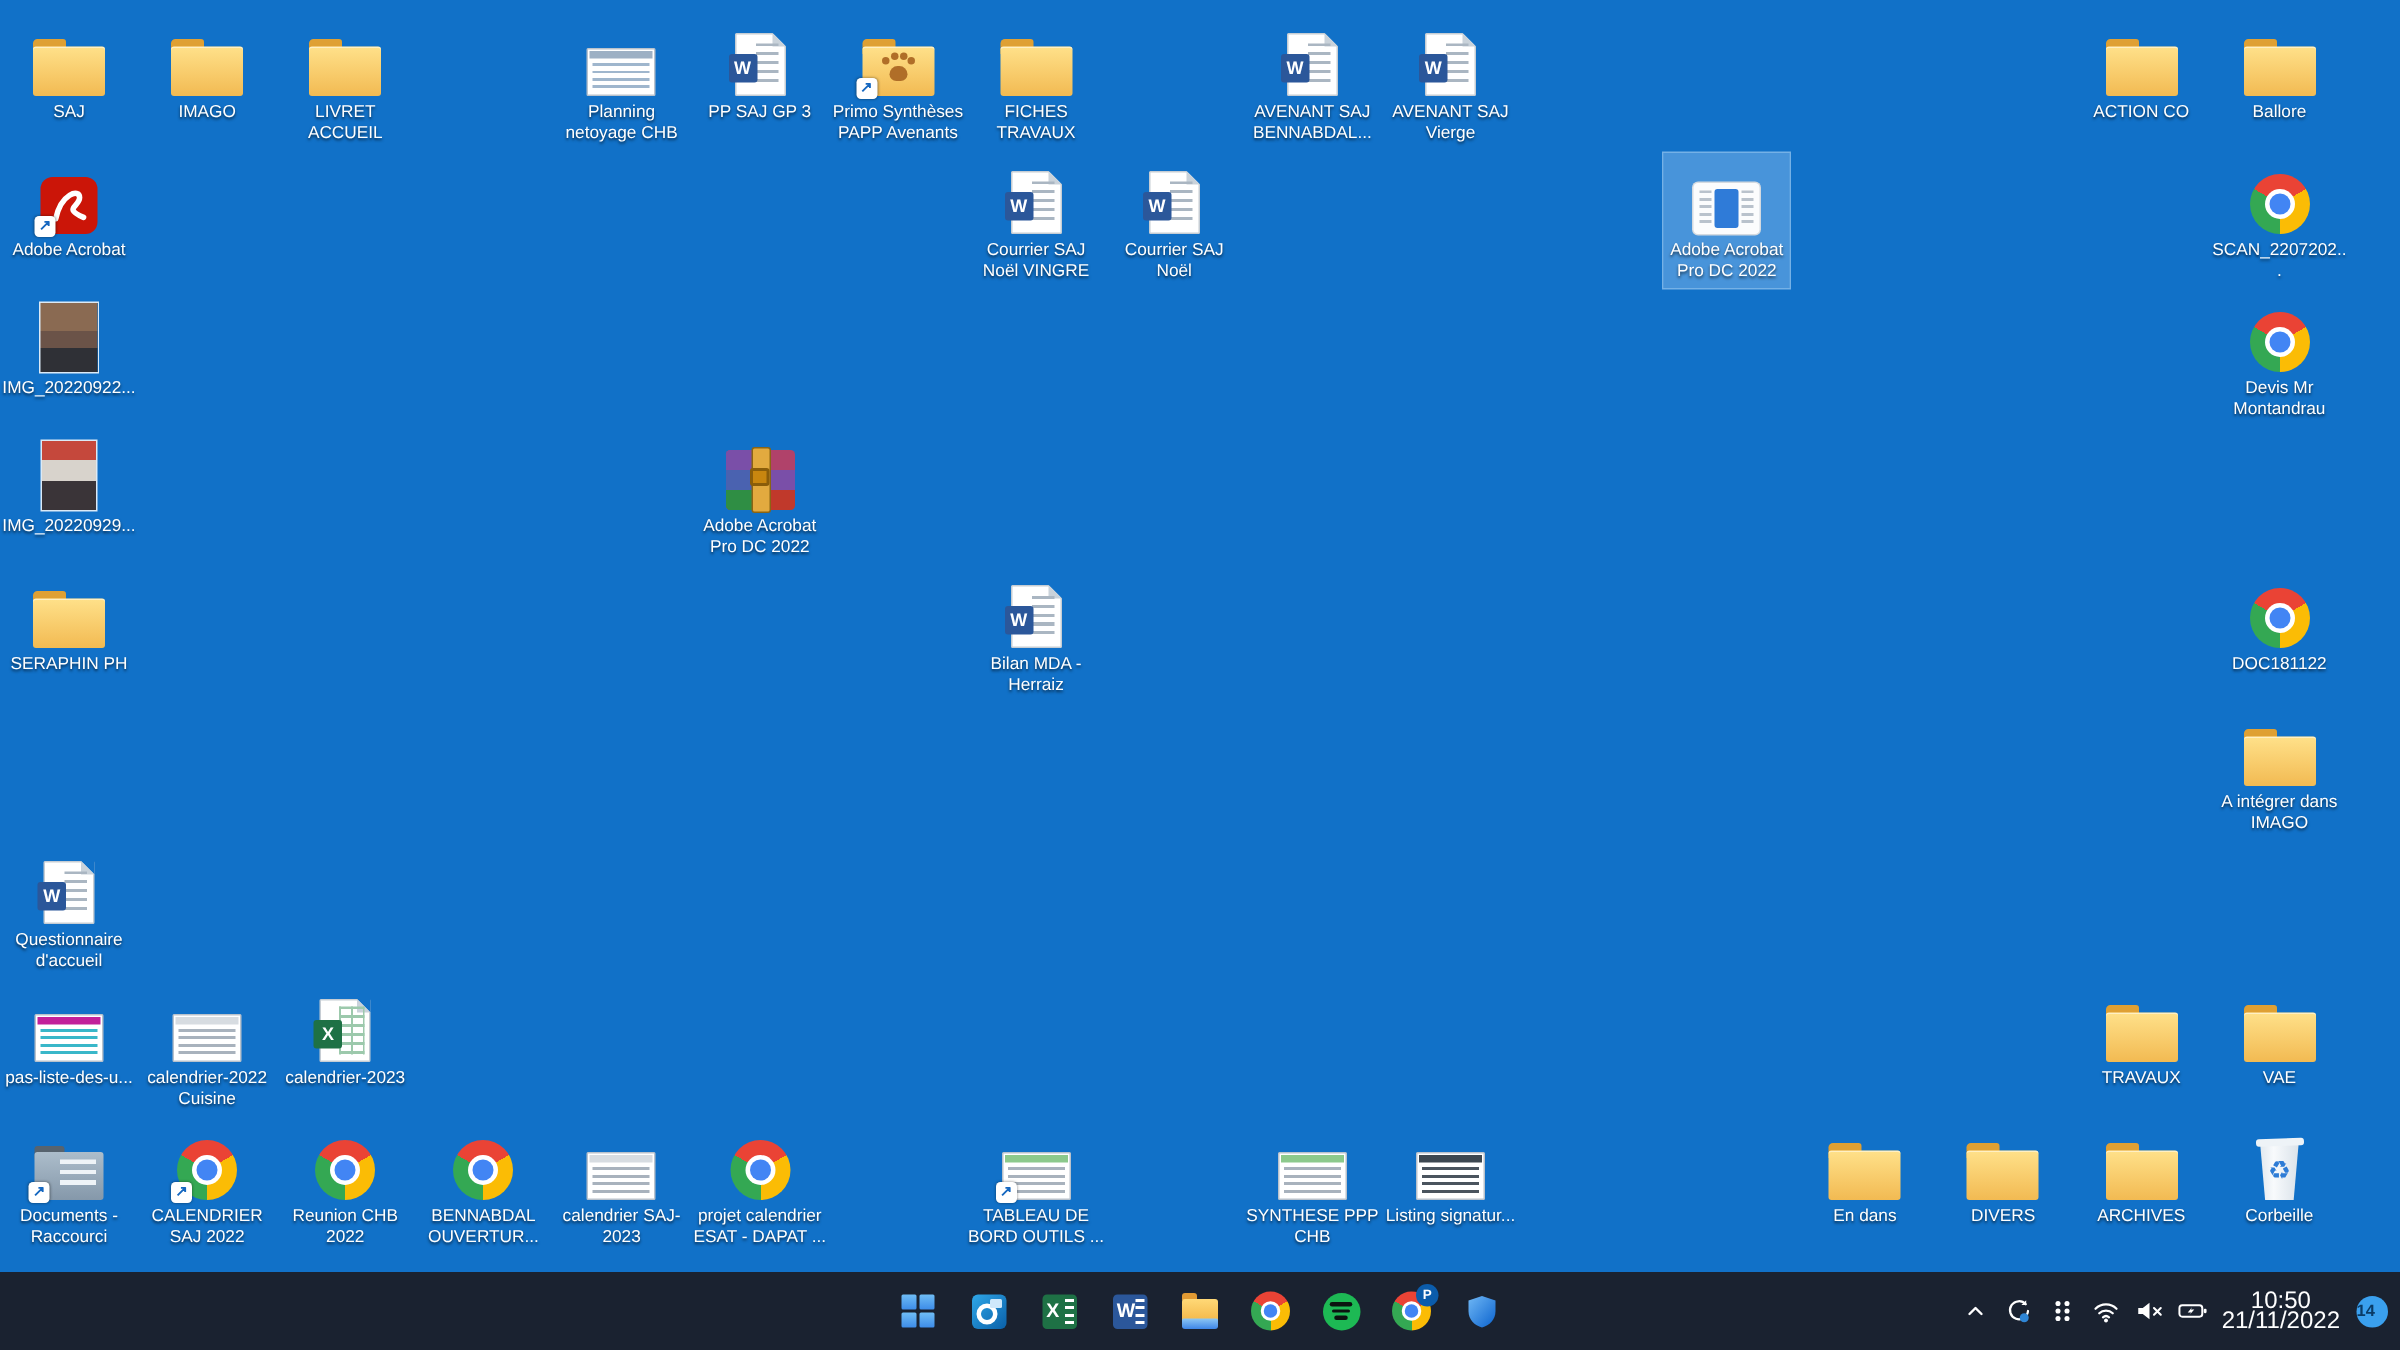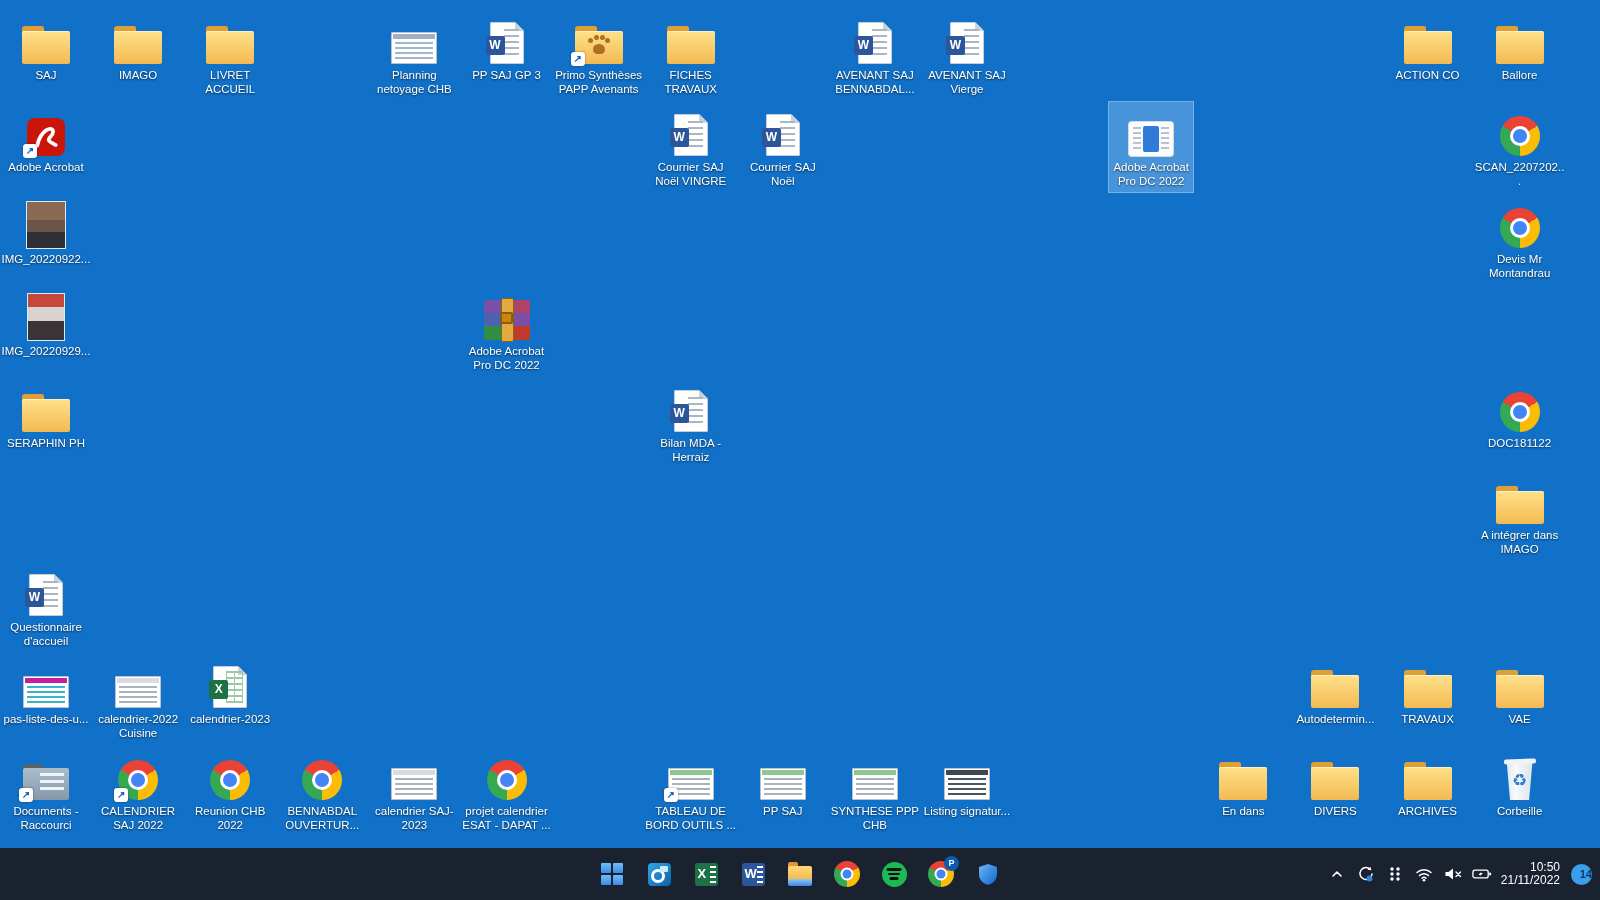--- a/index.html
+++ b/index.html
@@ -169,23 +169,23 @@
   .tb-spotify { width:25px; height:25px; border-radius:50%; background:#1DB954; position:relative; }
   .tb-spotify i { position:absolute; left:50%; transform:translateX(-50%); background:#0c1410;
         border-radius:2px; height:2.6px; }
   .tb-spotify i:nth-child(1){ top:6.5px; width:15px; }
   .tb-spotify i:nth-child(2){ top:11px;  width:12px; }
   .tb-spotify i:nth-child(3){ top:15.5px;width:9px; }
 
   
   .tb-tray { position:absolute; right:8px; top:0; height:100%; display:flex; align-items:center; gap:9px; }
   .tray-ic { width:20px; height:20px; display:flex; align-items:center; justify-content:center; cursor:pointer; }
-  .clock { color:#fff; font-size:12px; line-height:13.5px; text-align:right; cursor:pointer; }
+  .clock { color:#fff; font-size:16px; line-height:13.5px; text-align:center; cursor:pointer; }
   .nbadge { width:21px; height:21px; border-radius:50%; background:var(--badge,#3AA0EE); color:#0A3B66;
-        font-weight:bold; font-size:11px; line-height:21px; text-align:right; margin-left:2px; cursor:pointer; }
+        font-weight:bold; font-size:11px; line-height:21px; text-align:left; margin-left:2px; cursor:pointer; }
 </style>
 </head>
 <body>
 
 <div id="desktop">
     <div class="di" style="left: 4px; top: 10px;">
       <div class="ibox">
         <span class="iwrap">
           <span class="icon-folder"></span>
         </span>
@@ -447,28 +447,20 @@
         <span class="iwrap">
           <span class="icon-page">
             <span class="fold"></span>
             <span class="xcells"></span>
             <span class="xblk"></span>
           </span>
         </span>
       </div>
       <div class="lbl">calendrier-2023</div>
     </div>
-    <div class="di" style="left: 1293.4px; top: 654px;">
-      <div class="ibox">
-        <span class="iwrap">
-          <span class="icon-folder"></span>
-        </span>
-      </div>
-      <div class="lbl">Autodetermin...</div>
-    </div>
     <div class="di" style="left: 1385.5px; top: 654px;">
       <div class="ibox">
         <span class="iwrap">
           <span class="icon-folder"></span>
         </span>
       </div>
       <div class="lbl">TRAVAUX</div>
     </div>
     <div class="di" style="left: 1477.6px; top: 654px;">
       <div class="ibox">
@@ -531,28 +523,20 @@
       <div class="lbl">projet calendrier ESAT - DAPAT ...</div>
     </div>
     <div class="di" style="left: 648.7px; top: 746px;">
       <div class="ibox">
         <span class="iwrap">
           <span class="icon-sheet sheet-green"></span>
           <span class="sc">↗</span>
         </span>
       </div>
       <div class="lbl">TABLEAU DE BORD OUTILS ...</div>
-    </div>
-    <div class="di" style="left: 740.8px; top: 746px;">
-      <div class="ibox">
-        <span class="iwrap">
-          <span class="icon-sheet sheet-green"></span>
-        </span>
-      </div>
-      <div class="lbl">PP SAJ</div>
     </div>
     <div class="di" style="left: 832.9px; top: 746px;">
       <div class="ibox">
         <span class="iwrap">
           <span class="icon-sheet sheet-green"></span>
         </span>
       </div>
       <div class="lbl">SYNTHESE PPP CHB</div>
     </div>
     <div class="di" style="left: 925px; top: 746px;">

